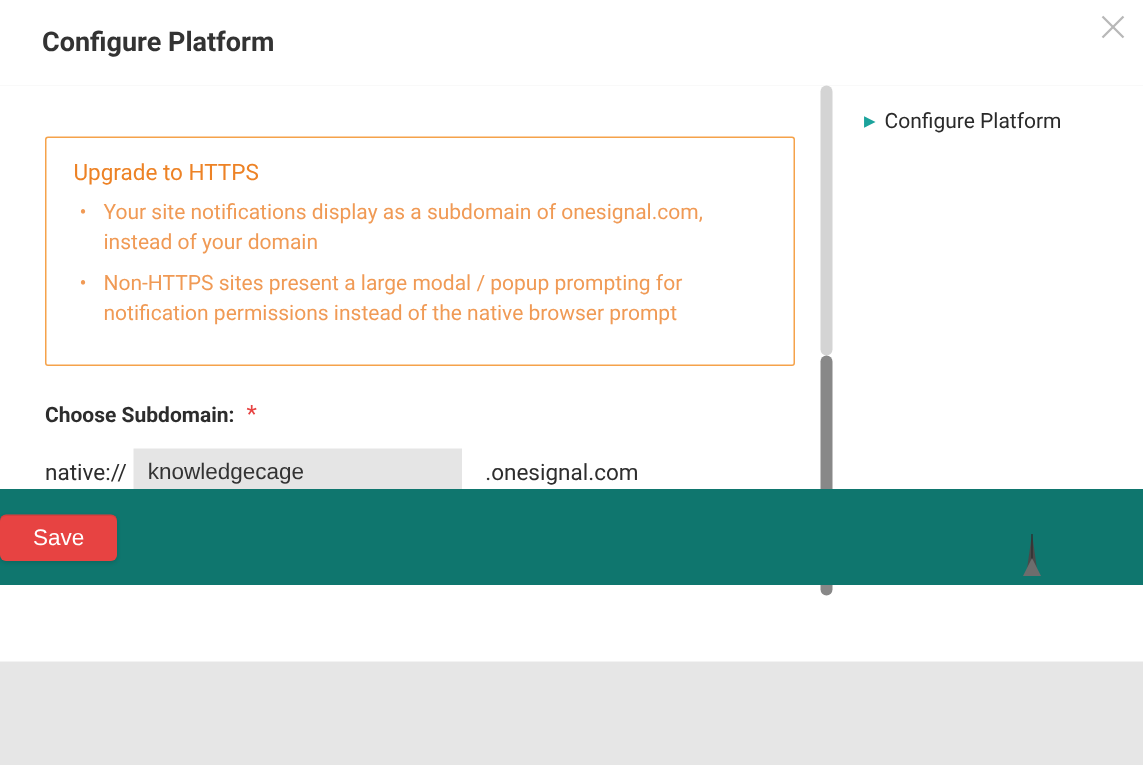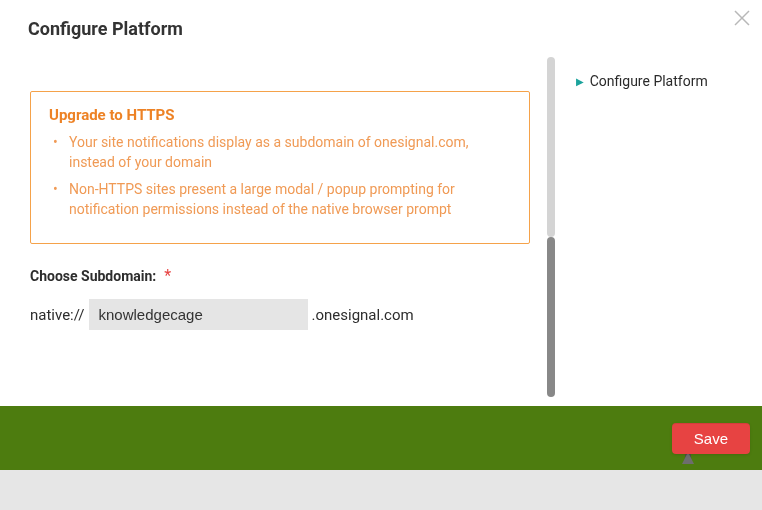--- a/index.html
+++ b/index.html
@@ -1,45 +1,45 @@
 <!DOCTYPE html>
 <html><head>
   <meta charset="utf-8">
   <style>
     * { box-sizing: border-box; margin: 0; padding: 0; }
     html, body { width: 762px; height: 510px; font-family: -apple-system, BlinkMacSystemFont, "Segoe UI", Roboto, Helvetica, Arial, sans-serif; background: #e6e6e6; overflow: hidden; }
-    .modal { position: relative; width: 762px; height: 470px; }
+    .modal { position: relative; width: 762px; height: 390px; }
     .header { background: #fff; padding: 18px 28px 18px 28px; }
     .header h1 { font-size: 18px; font-weight: 700; color: #333; }
     .close-btn { position: absolute; top: 6px; right: 8px; width: 24px; height: 24px; cursor: pointer; display:flex; align-items:center; justify-content:center; }
     .close-btn svg { stroke: #b8b8b8; stroke-width: 1.5; }
     .body { display: flex; height: 384px; background: #fff; }
     .left-col { width: 562px; padding: 0 0 0 0; display:flex; }
     .scroll-area { flex:1; padding: 0 12px 0 30px; overflow: hidden; }
     .scrollbar-track { width: 10px; position: relative; margin-left: 4px; margin-right: 6px; }
     .scrollbar-thumb-top { position:absolute; top: 0; width: 8px; height: 180px; background:#d4d4d4; border-radius:4px; left:1px;}
     .scrollbar-thumb-bottom { position:absolute; top:180px; width:8px; height:160px; background:#888; border-radius:4px; left:1px;}
     .right-col { flex:1; padding: 10px 14px; }
     .nav-item { display:flex; align-items:center; padding: 6px 0; color:#2a2a2a; font-size:14px; }
     .nav-item .tri { color:#1ba39c; margin-right:6px; font-size:10px; }
     .callout { border: 1.5px solid #f5a24a; background:#fff; border-radius:2px; padding: 14px 18px 18px 18px; margin-top: 34px; }
-    .callout h3 { color:#ed8225; font-size:15px; font-weight:700; margin-bottom:8px; }
+    .callout h3 { color:#ed8225; font-size:15px; font-weight:400; margin-bottom:8px; }
     .callout p { color:#f09a55; font-size:14px; line-height:1.45; margin-bottom:12px; }
     .callout ul { list-style: none; padding-left: 20px; }
     .callout li { position: relative; color:#f09a55; font-size:14px; line-height:1.45; margin-bottom:6px; padding-left: 0; }
     .callout li::before { content:"•"; position:absolute; left:-16px; color:#f09a55; }
     .callout a { color:#f09a55; border-bottom:1px dotted #e3883a; text-decoration:none; }
     .subdomain-section { margin-top: 22px; }
     .field-label { color:#2d2d2d; font-size:14px;font-weight:bold; }
     .required { color:#e74342; margin-left:4px; }
     .subdomain-row { margin-top: 14px; display:flex; align-items:center; font-size:15px; color:#2d2d2d; }
     .subdomain-row .prefix { margin-right:4px; }
     .subdomain-input { background:#e5e5e5; border:none; padding:7px 10px; font-size:15px; min-width:170px; outline:none; color:#333; }
-    .suffix { margin-left:4px; }
-    .footer { position:absolute; bottom:0; left:0; right:0; height:64px; background:#4d7c0f; display:flex; align-items:center; justify-content:flex-end; padding-right:12px; }
+    .suffix { margin-left:16px; }
+    .footer { position:absolute; bottom:0; left:0; right:0; height:64px; background:#0f766e; display:flex; align-items:center; }
     .save-btn { background:#e74342; color:#fff; border:none; border-radius:4px; padding:7px 22px; font-size:15px; cursor:pointer; position:relative; z-index:2; box-shadow: 0 1px 0 rgba(0,0,0,.08) inset, 0 1px 3px rgba(0,0,0,.12); }
     .deco-spire { position:absolute; right:56px; bottom:0; width:36px; height:36px; z-index:1; pointer-events:none; }
     .deco-spire svg { display:block; }
   </style>
 </head>
 <body>
 
 <div class="modal">
 
   <div class="header">

